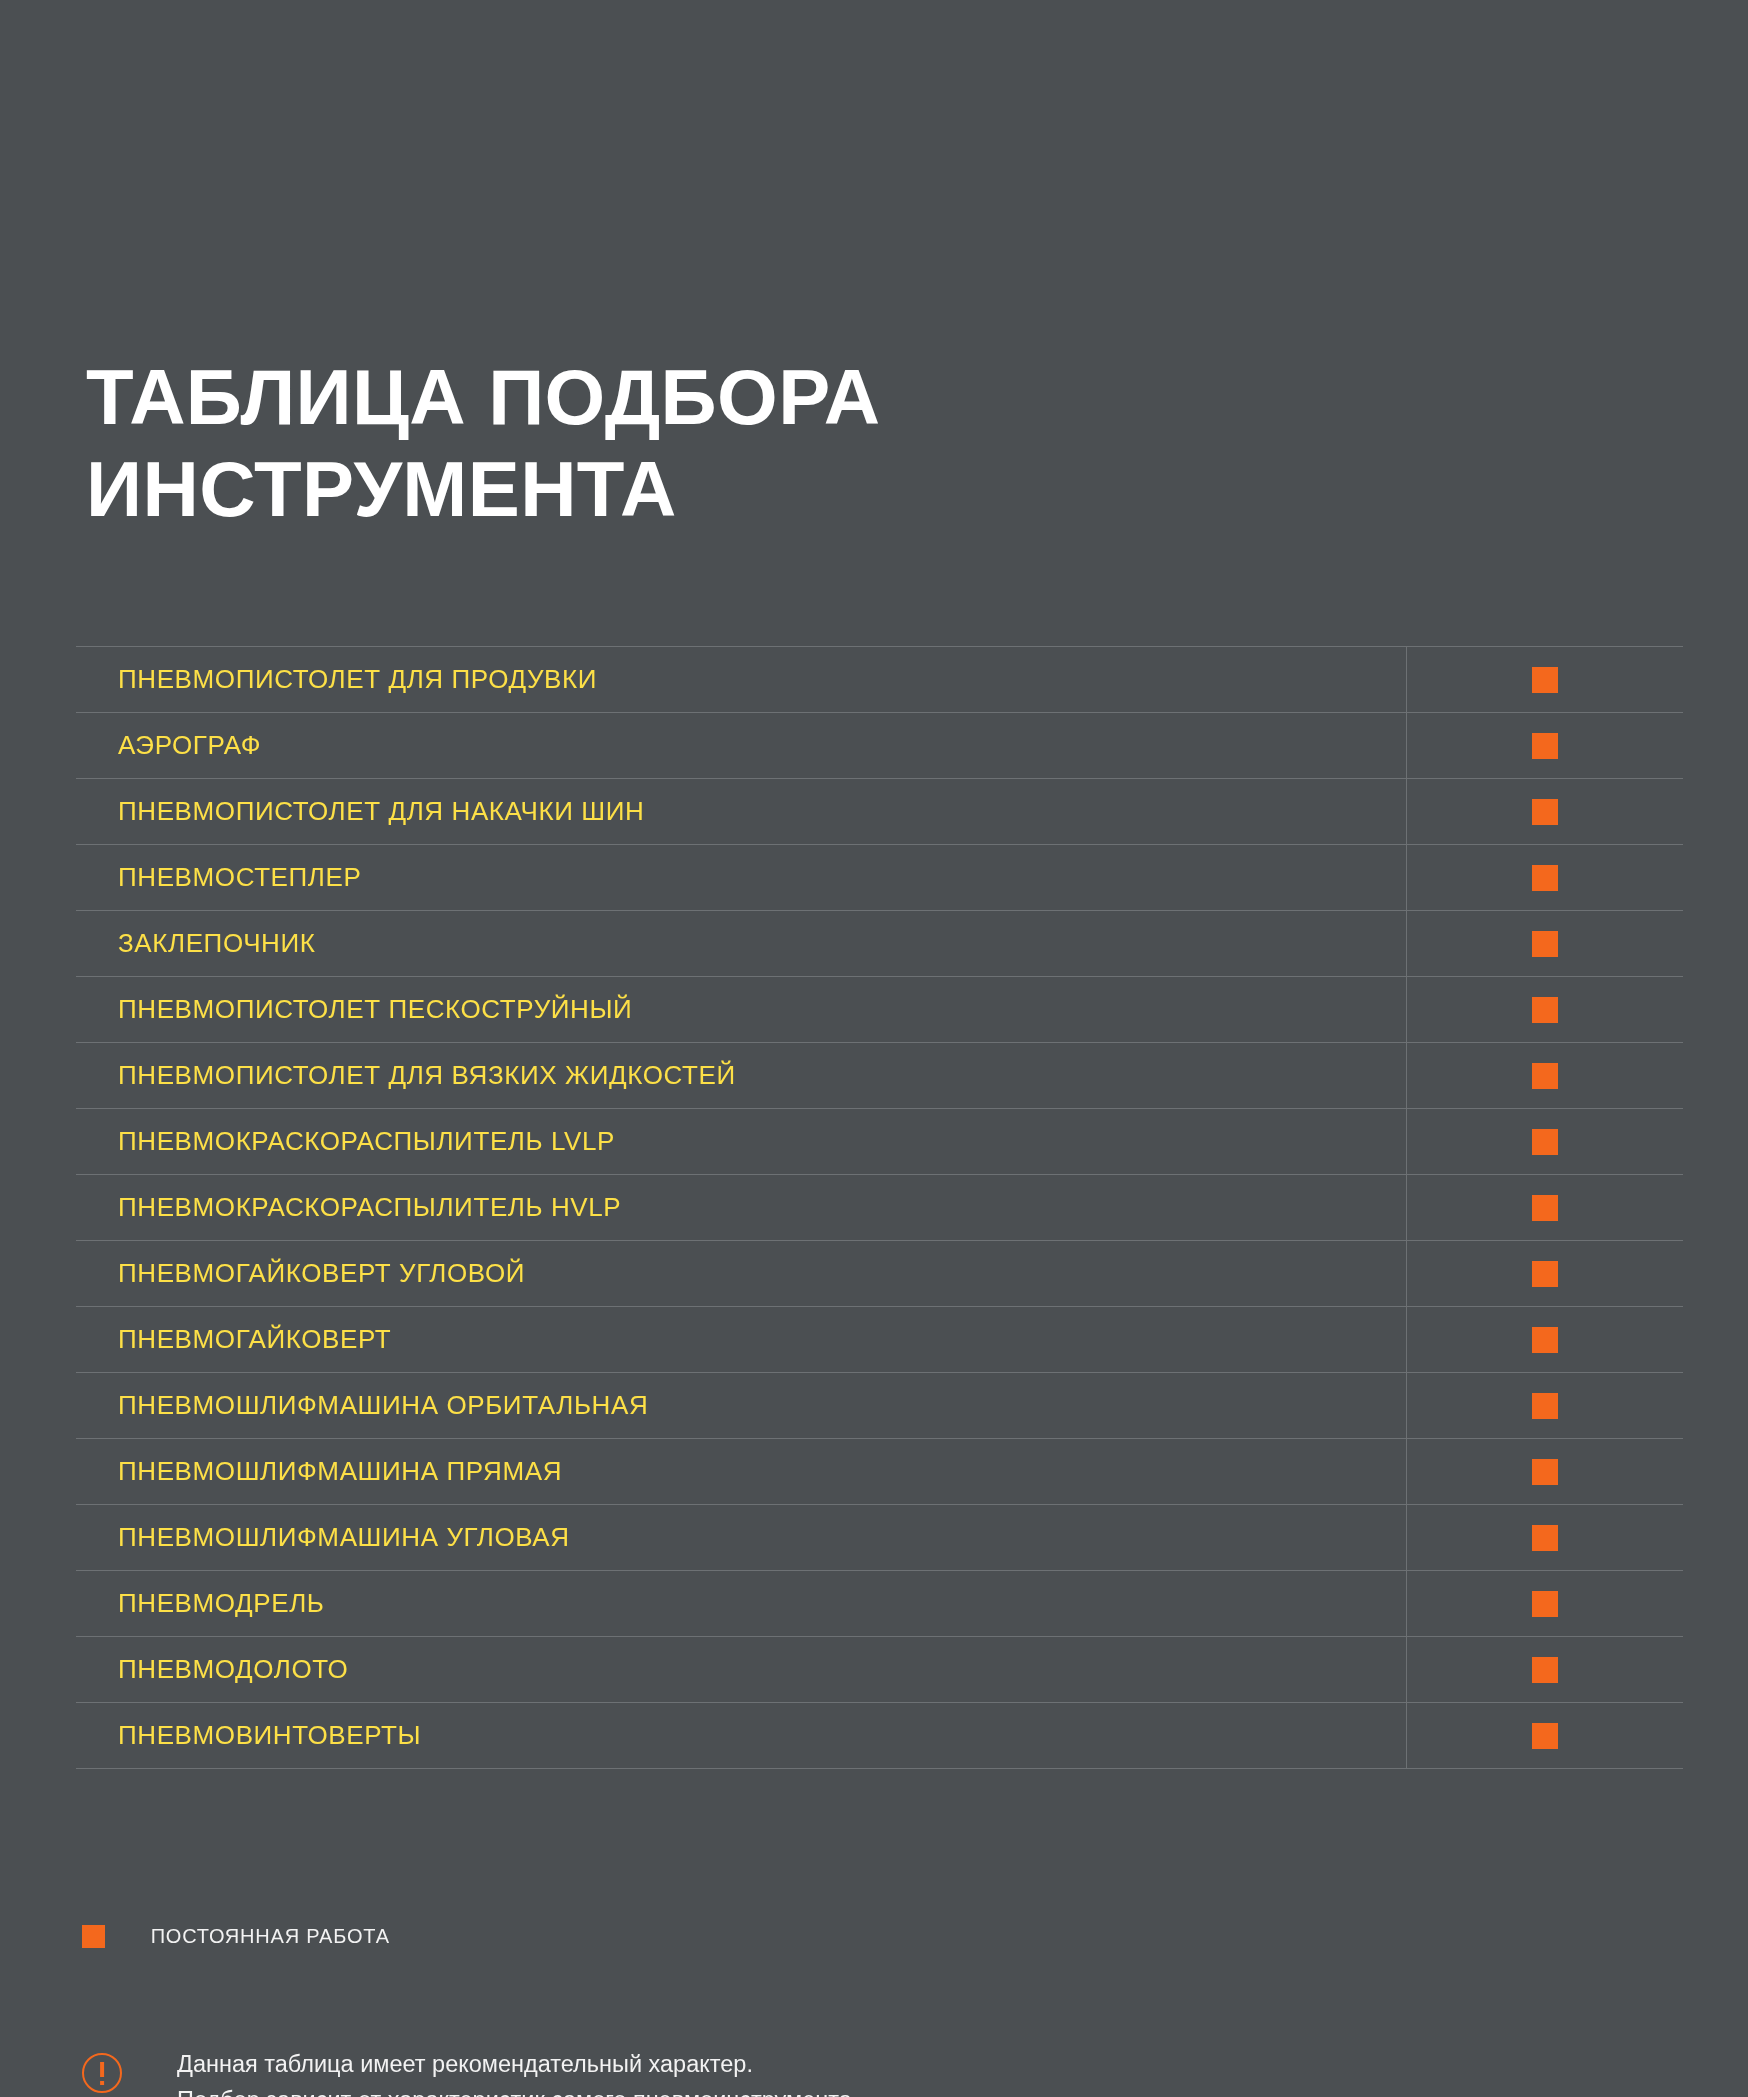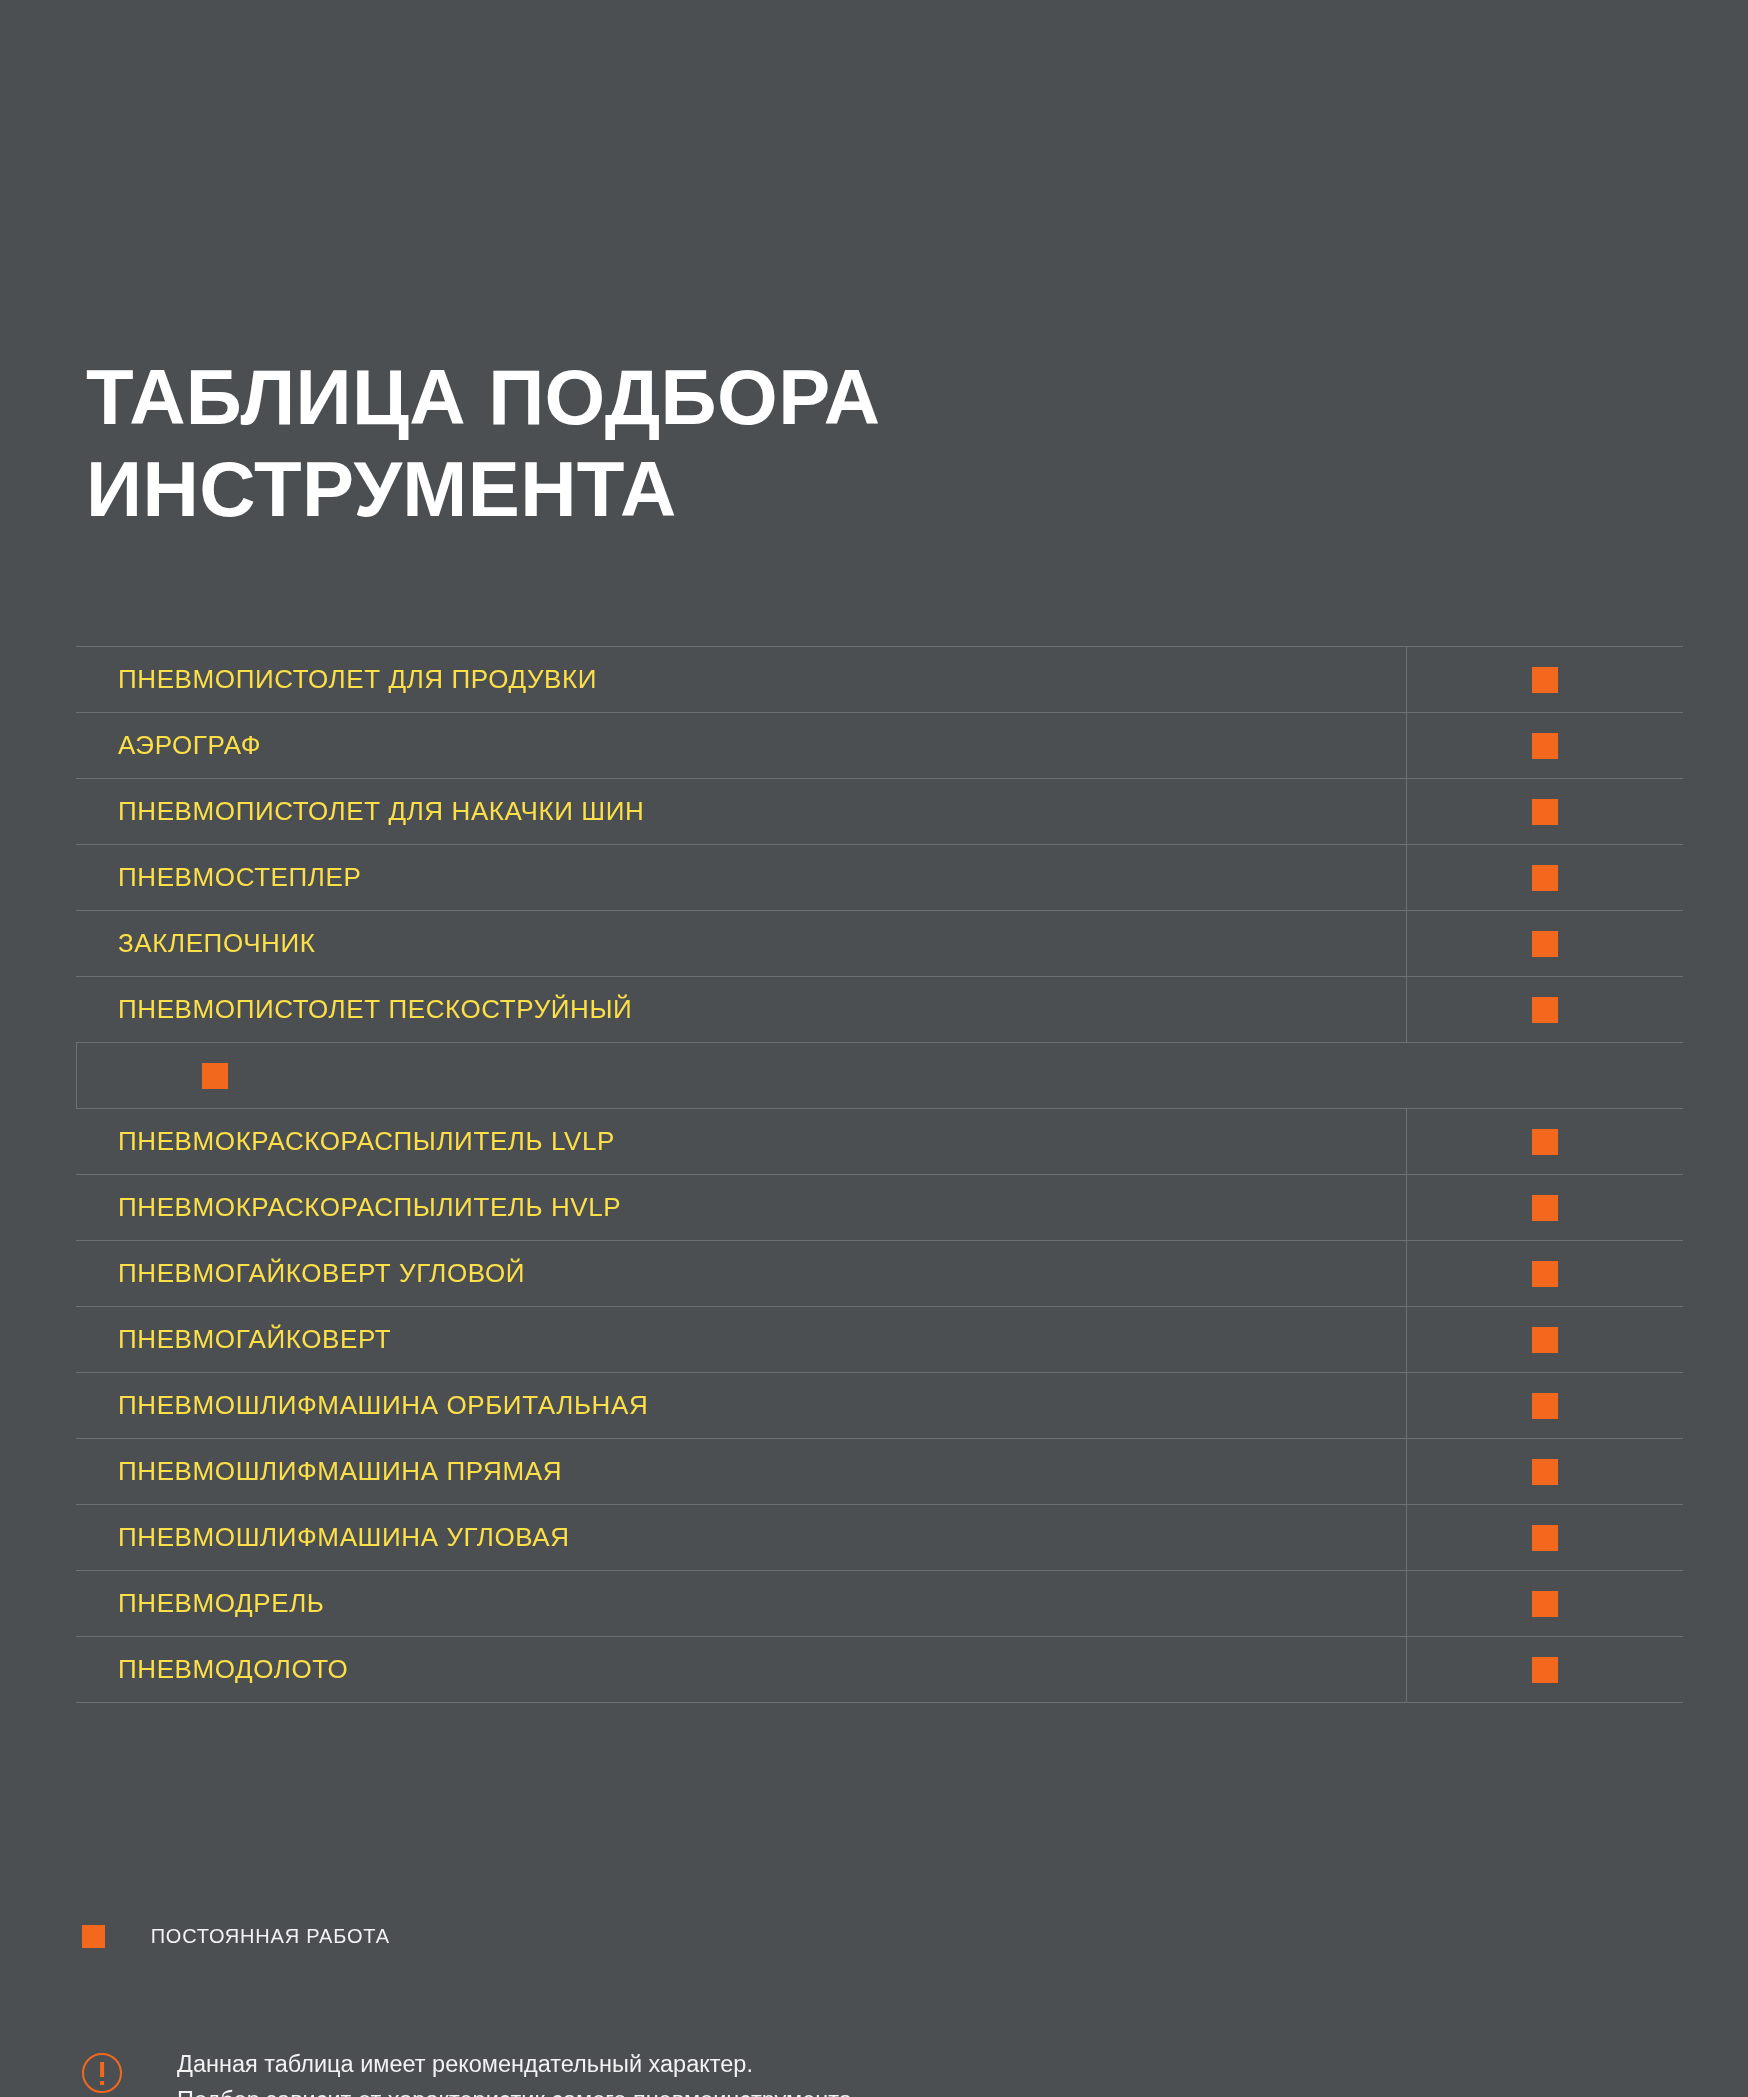--- a/index.html
+++ b/index.html
@@ -190,20 +190,21 @@
     </div>
 
     <div class="row">
       <div class="name">ПНЕВМОПИСТОЛЕТ ПЕСКОСТРУЙНЫЙ</div>
       <div class="markcell">
         <span class="mark"></span>
       </div>
     </div>
 
     <div class="row">
+      <div class="name">ПНЕВМОПИСТОЛЕТ ДЛЯ ВЯЗКИХ ЖИДКОСТЕЙ</div>
       <div class="markcell">
         <span class="mark"></span>
       </div>
     </div>
 
     <div class="row">
       <div class="name">ПНЕВМОКРАСКОРАСПЫЛИТЕЛЬ LVLP</div>
       <div class="markcell">
         <span class="mark"></span>
       </div>
@@ -258,20 +259,26 @@
       </div>
     </div>
 
     <div class="row">
       <div class="name">ПНЕВМОДОЛОТО</div>
       <div class="markcell">
         <span class="mark"></span>
       </div>
     </div>
 
+    <div class="row">
+      <div class="name">ПНЕВМОВИНТОВЕРТЫ</div>
+      <div class="markcell">
+        <span class="mark"></span>
+      </div>
+    </div>
 
   </div>
 
   <div class="legend">
     <span class="mark"></span>
     <span class="legend-label">ПОСТОЯННАЯ РАБОТА</span>
   </div>
 
   <div class="note">
     <span class="excl"></span>

